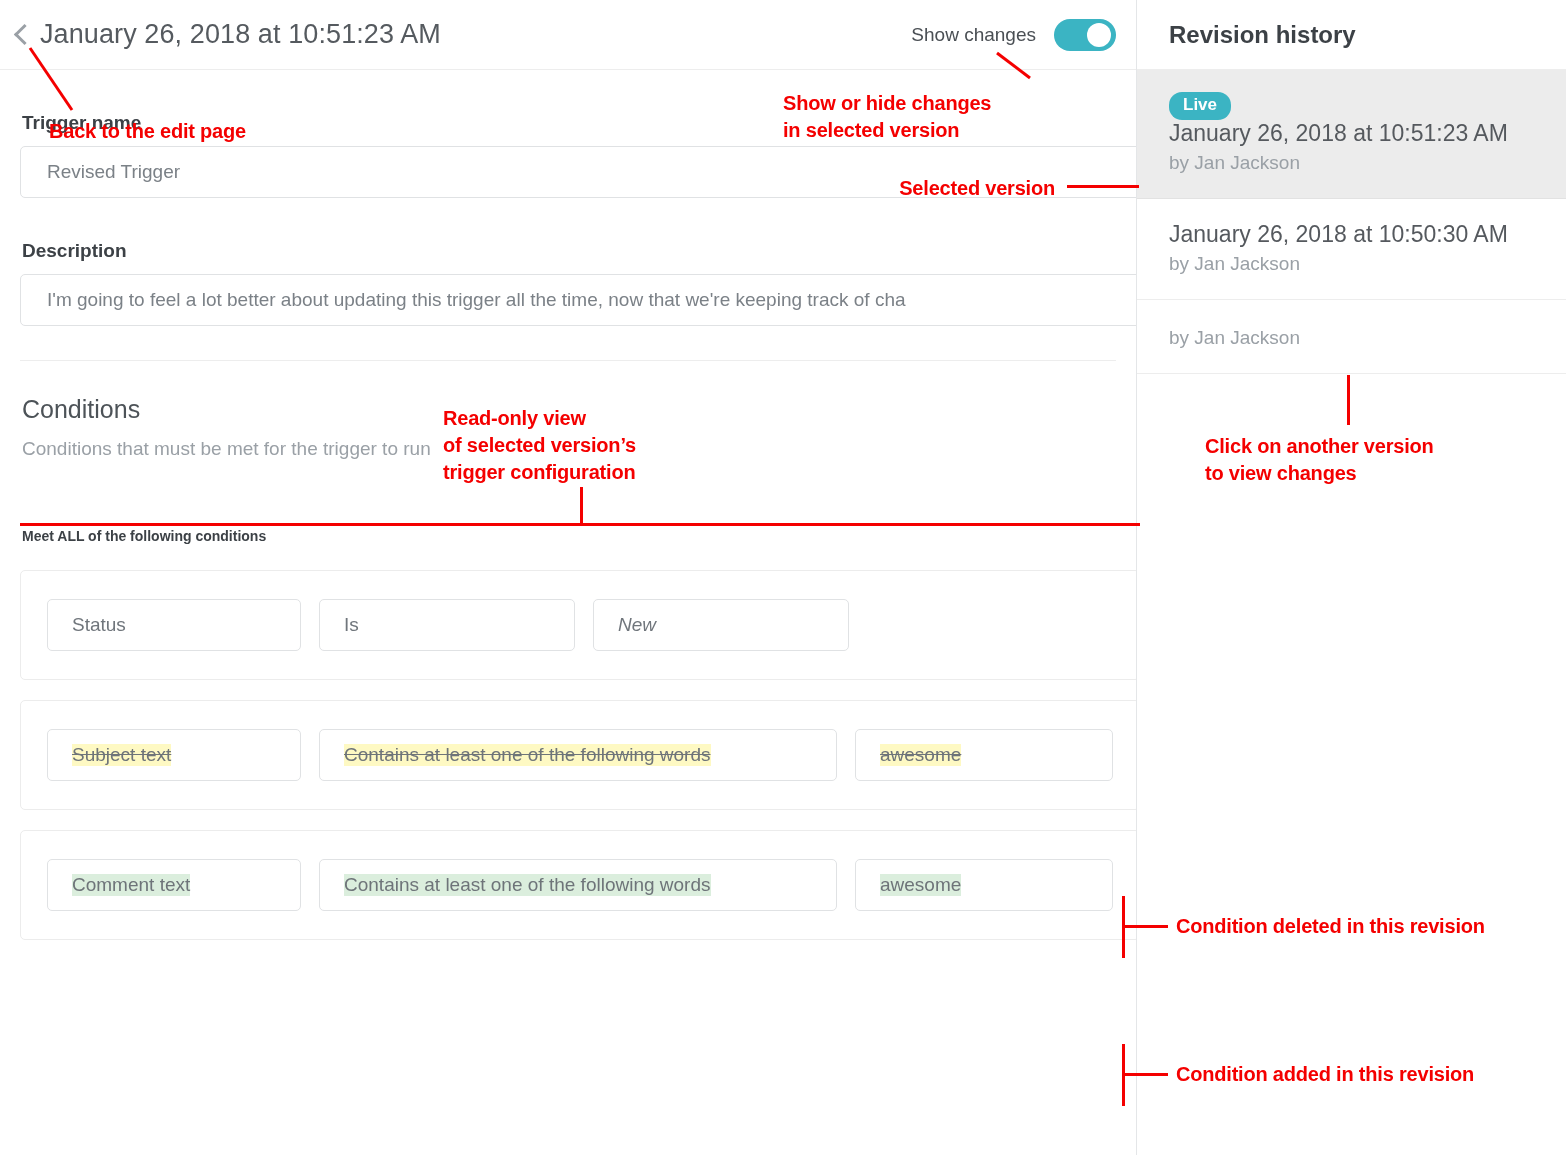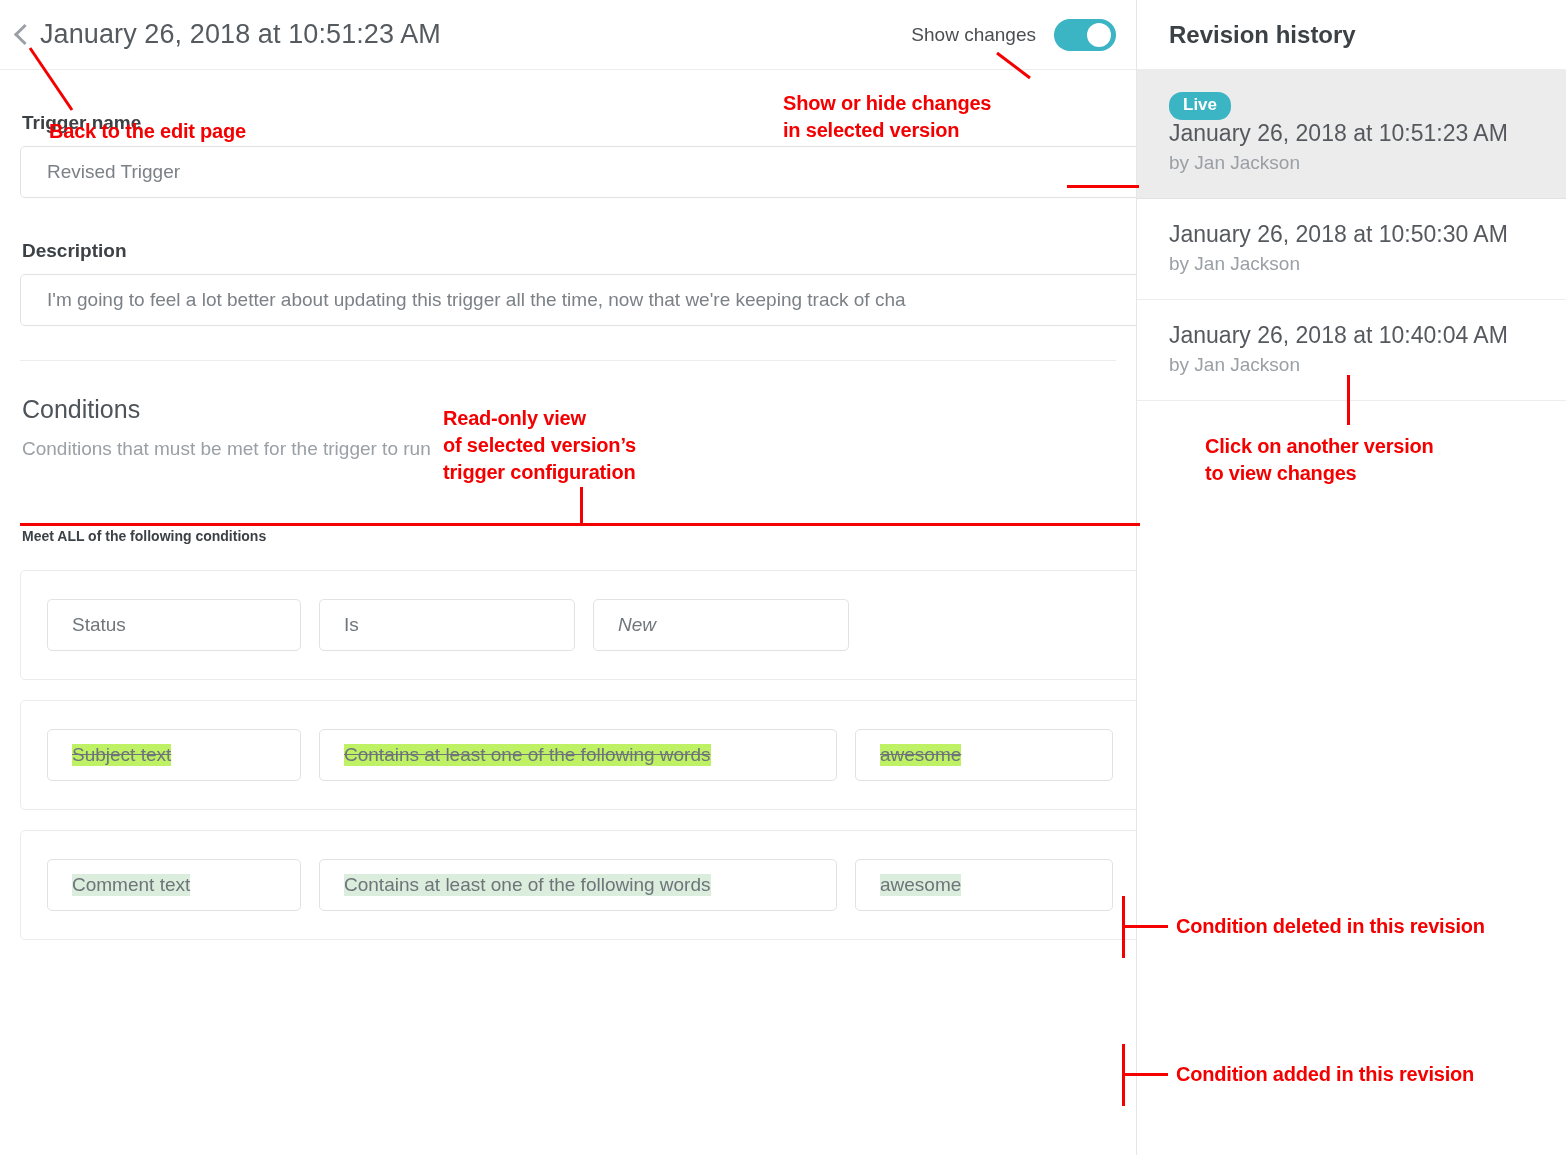--- a/index.html
+++ b/index.html
@@ -182,21 +182,21 @@
     color: #70767c;
     white-space: nowrap;
   }
   .cond-box.w1 { width: 254px; }
   .cond-box.w2 { width: 256px; }
   .cond-box.w3 { width: 256px; font-style: italic; }
   .cond-box.f2 { width: 518px; }
   .cond-box.f3 { width: 258px; }
 
   .mark-del {
-    background: #bef264;
+    background: #fef9c3;
     text-decoration: line-through;
     color: #6e7479;
   }
   .mark-add {
     background: #dbeedd;
     color: #6e7479;
   }
 
   
   .side-header {
@@ -346,38 +346,38 @@
       <div class="rev-date">January 26, 2018 at 10:51:23 AM</div>
       <div class="rev-author">by Jan Jackson</div>
     </div>
 
     <div class="rev-item">
       <div class="rev-date">January 26, 2018 at 10:50:30 AM</div>
       <div class="rev-author">by Jan Jackson</div>
     </div>
 
     <div class="rev-item">
-      <div class="rev-date">January 26, 2018 at 10:40:04 AM</div>
       <div class="rev-author">by Jan Jackson</div>
     </div>
   </div>
 </div>
 
 <div id="annotations">
 
   <svg width="1566" height="1155" style="position:absolute;inset:0">
     <line x1="30" y1="48" x2="72" y2="110" stroke="#f40000" stroke-width="3"></line>
     <line x1="997" y1="53" x2="1030" y2="78" stroke="#f40000" stroke-width="3"></line>
   </svg>
 
   <div class="anno-text" style="left:49px; top:118px;">Back to the edit page</div>
 
   <div class="anno-text c" style="left:783px; top:90px; width:236px;">Show or hide changes
 in selected version</div>
 
+  <div class="anno-text r" style="left:700px; top:175px; width:355px;">Selected version</div>
   <div class="rule" style="left:1067px; top:185px; width:72px; height:3px;"></div>
 
   <div class="anno-text c" style="left:443px; top:405px; width:278px;">Read-only view
 of selected version’s
 trigger configuration</div>
   <div class="rule" style="left:580px; top:487px; width:3px; height:38px;"></div>
   <div class="rule" style="left:20px; top:523px; width:1120px; height:3px;"></div>
 
   <div class="anno-text c" style="left:1205px; top:433px; width:278px;">Click on another version
 to view changes</div>

